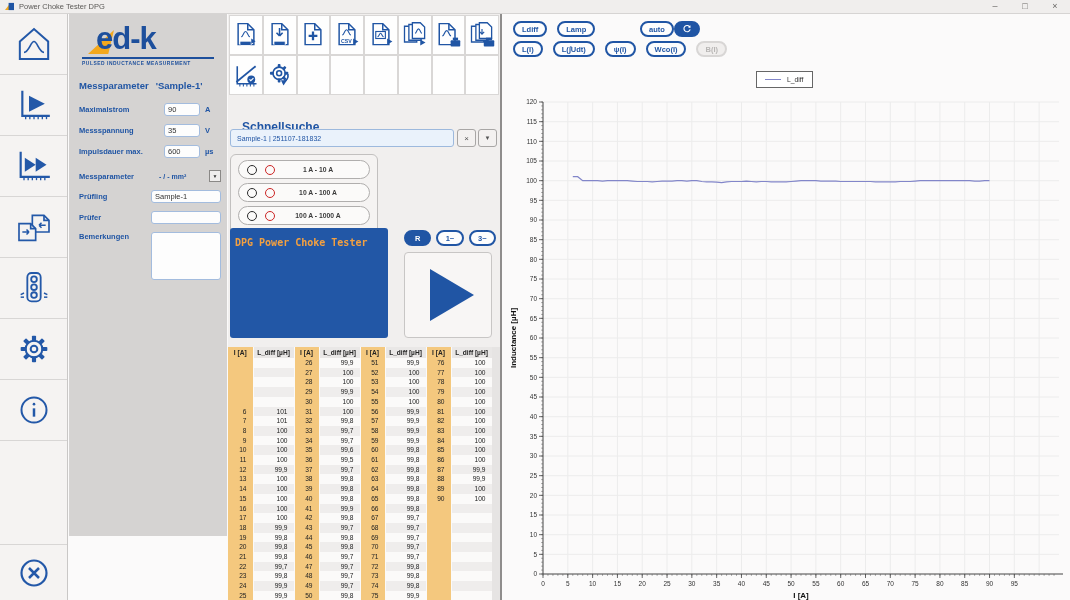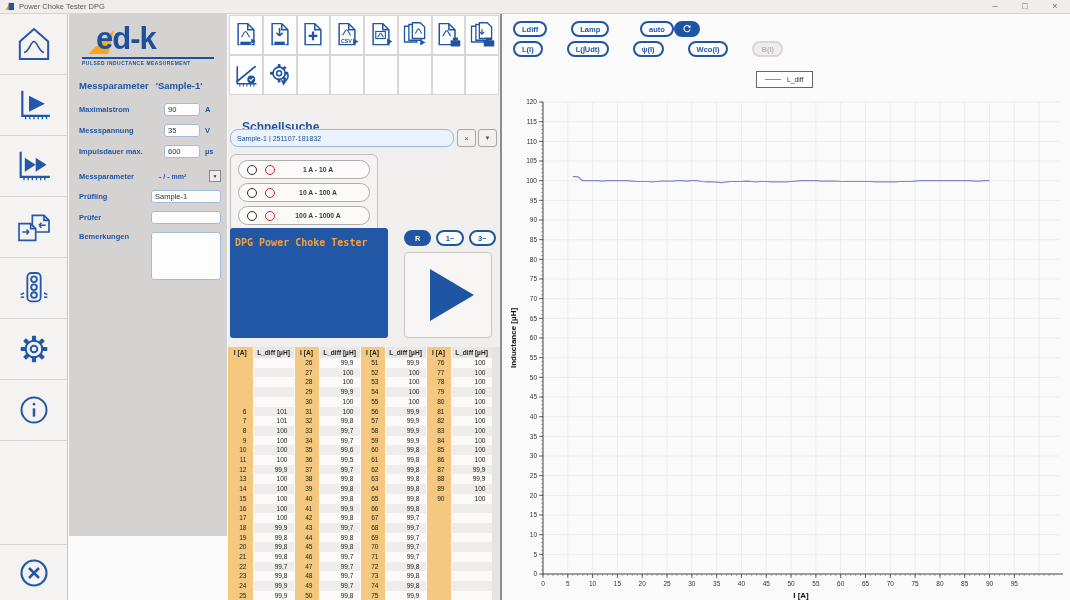--- a/index.html
+++ b/index.html
@@ -52,21 +52,21 @@
   
   .mpanel { position:absolute; left:228px; top:0; width:272px; height:586px; background:#f1efee; }
   .toolbar { position:absolute; left:1px; top:1px; width:270px; display:grid;
     grid-template-columns:repeat(8,1fr); gap:2px; background:#d9d7d6; padding:1px;}
   .tcell { background:#fefefe; height:38px; display:flex; align-items:center; justify-content:center; cursor:pointer;}
   .tcell.empty { cursor:default; }
   .tcell svg { width:28px; height:28px; }
 
   .sslabel { position:absolute; left:14px; top:106px; font-size:12px; font-weight:bold; color:#2055a4; }
   .sscombo { position:absolute; left:2px; top:115px; width:224px; height:18px; background:#eaf2fb;
-    border:1px solid #9db9dd; border-radius:8px; color:#2055a4; font-size:7px; padding:0 6px;
+    border:1px solid #9db9dd; border-radius:3px; color:#2055a4; font-size:7px; padding:0 6px;
     font-family:"Liberation Sans",sans-serif; outline:none;}
   .ssbtn { position:absolute; top:115px; width:19px; height:18px; background:#f3f1f0;
     border:1px solid #a8a6a5; border-radius:3px; display:flex; align-items:center; justify-content:center;
     font-size:8px; color:#555; cursor:pointer;}
   .ssx { left:229px; }
   .ssdd { left:250px; font-size:6px; }
 
   .rangebox { position:absolute; left:2px; top:140px; width:148px; height:82px;
     border:1px solid #c2c0bf; border-radius:6px; background:#f5f3f2; padding:5px 7px; }
   .rrow { height:19px; border:1px solid #b0aead; border-radius:10px; background:#fbfaf9;
@@ -99,21 +99,21 @@
   .mtable tr.odd .cl { background:#efedec; }
   .mtable td, .mtable th { border-right:1px solid #fbfaf9; }
 
   .mscroll { position:absolute; left:264px; top:333px; width:8px; height:253px; background:#e6e4e3; }
 
   
   .vdivider { position:absolute; left:500px; top:0; width:2px; height:586px; background:#8f8d8c; }
 
   
   .rpanel { position:absolute; left:503px; top:0; width:567px; height:586px; background:#fbfafa; }
-  .rbtnrow { position:absolute; display:flex; gap:24px; }
+  .rbtnrow { position:absolute; display:flex; gap:10px; }
   .r1 { left:10px; top:7px; }
   .r2 { left:10px; top:27px; }
   .rbtn { height:16px; padding:0 7px; border-radius:9px; border:2px solid #2055a4; background:#fdfdfd;
     color:#2055a4; font-size:7.5px; font-weight:bold; display:flex; align-items:center; justify-content:center; cursor:pointer;}
   .rbtn.disabled { border-color:#d8d6d5; color:#b8b6b5; background:#f0eeed; cursor:default; }
   .autobtn { position:absolute; left:137px; top:7px; }
   .refreshbtn { position:absolute; left:171px; top:7px; width:26px; height:16px; border-radius:9px;
     background:#2055a4; border:2px solid #2055a4; display:flex; align-items:center; justify-content:center; cursor:pointer;}
   .refreshbtn svg { width:10px; height:10px; }
 

